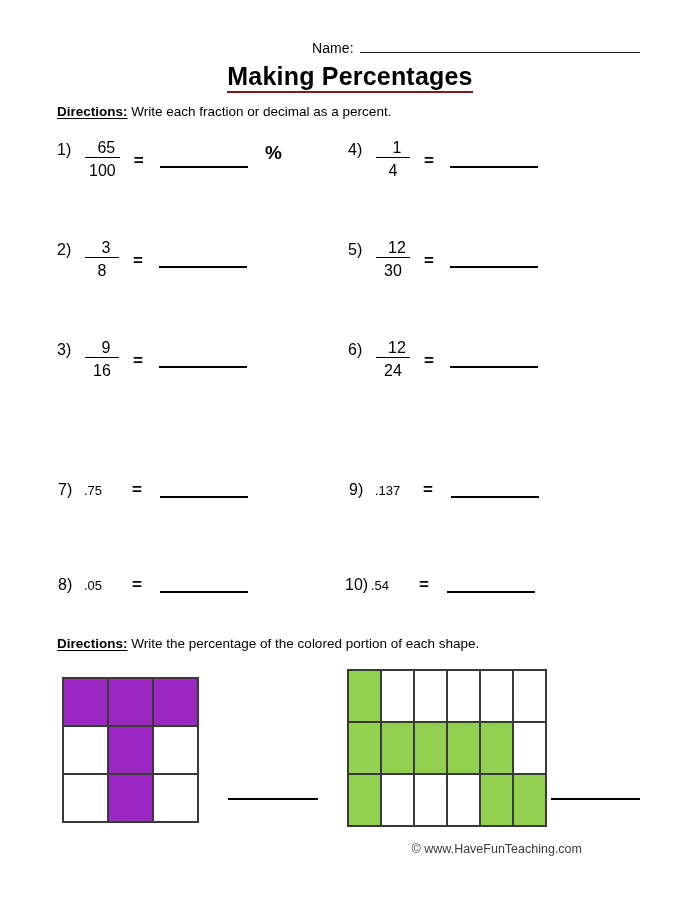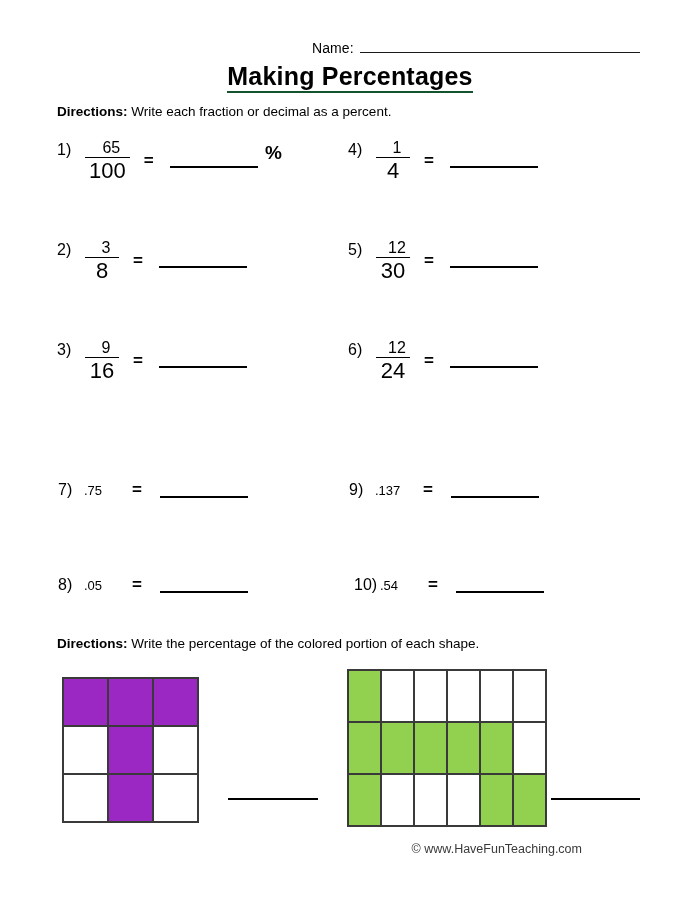--- a/index.html
+++ b/index.html
@@ -46,32 +46,33 @@
     position: absolute;
     left: 0;
     top: 62px;
     width: 700px;
     text-align: center;
     font-size: 25px;
     font-weight: bold;
     letter-spacing: 0.2px;
   }
   .title span {
-    border-bottom: 2px solid #14532d;
+    border-bottom: 2px solid #7f1d1d;
     padding-bottom: 1px;
   }
 
   
   .directions {
     position: absolute;
     font-size: 13.5px;
     white-space: nowrap;
   }
   .directions .dir-word {
     font-weight: bold;
+    text-decoration: underline;
     text-underline-offset: 2px;
   }
   #directions-1 { left: 57px; top: 104px; }
   #directions-2 { left: 57px; top: 636px; }
 
   
   .fraction-problem {
     position: absolute;
     display: flex;
     align-items: flex-start;
@@ -94,21 +95,21 @@
     line-height: 19px;
     padding: 0 4px;
     margin-left: 8px;
   }
   .fraction .bar {
     width: 100%;
     border-top: 1.8px solid #000;
     height: 0;
   }
   .fraction .denom {
-    font-size: 22px;
+    font-size: 16px;
     line-height: 21px;
     padding: 2px 4px 0 4px;
   }
   .equals {
     padding: 0 0 0 14px;
     margin-top: 13px;
     font-size: 17px;
     font-weight: bold;
   }
   .answer-blank {
@@ -274,21 +275,21 @@
     <span class="answer-blank"></span>
   </div>
 
   <div class="decimal-problem" id="dp-2" style="left: 349px; top: 480px;">
     <span class="prob-num">9)</span>
     <span class="dec-value">.137</span>
     <span class="equals">=</span>
     <span class="answer-blank"></span>
   </div>
 
-  <div class="decimal-problem" id="dp-3" style="left: 354px; top: 575px;">
+  <div class="decimal-problem" id="dp-3" style="left: 345px; top: 575px;">
     <span class="prob-num">10)</span>
     <span class="dec-value">.54</span>
     <span class="equals">=</span>
     <span class="answer-blank"></span>
   </div>
 
   <div class="directions" id="directions-2">
     <span class="dir-word">Directions:</span><span> Write the percentage of the colored portion of each shape.</span>
   </div>
 

